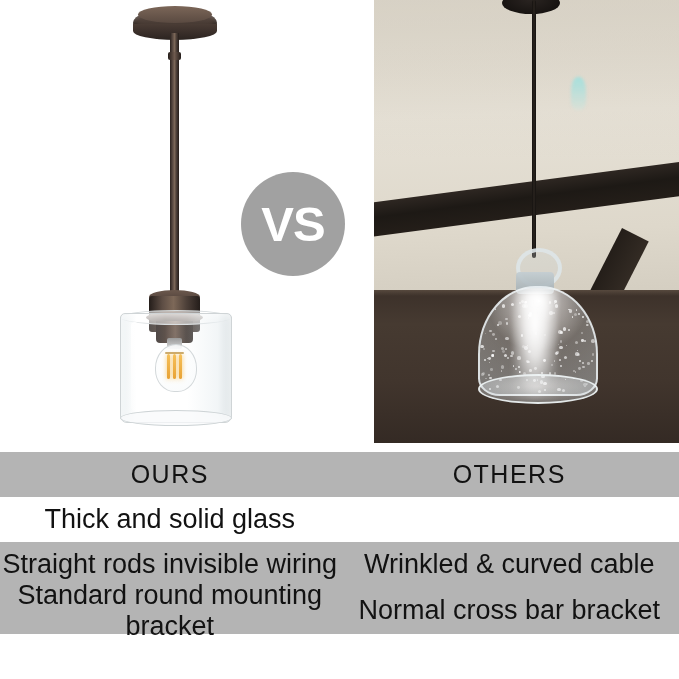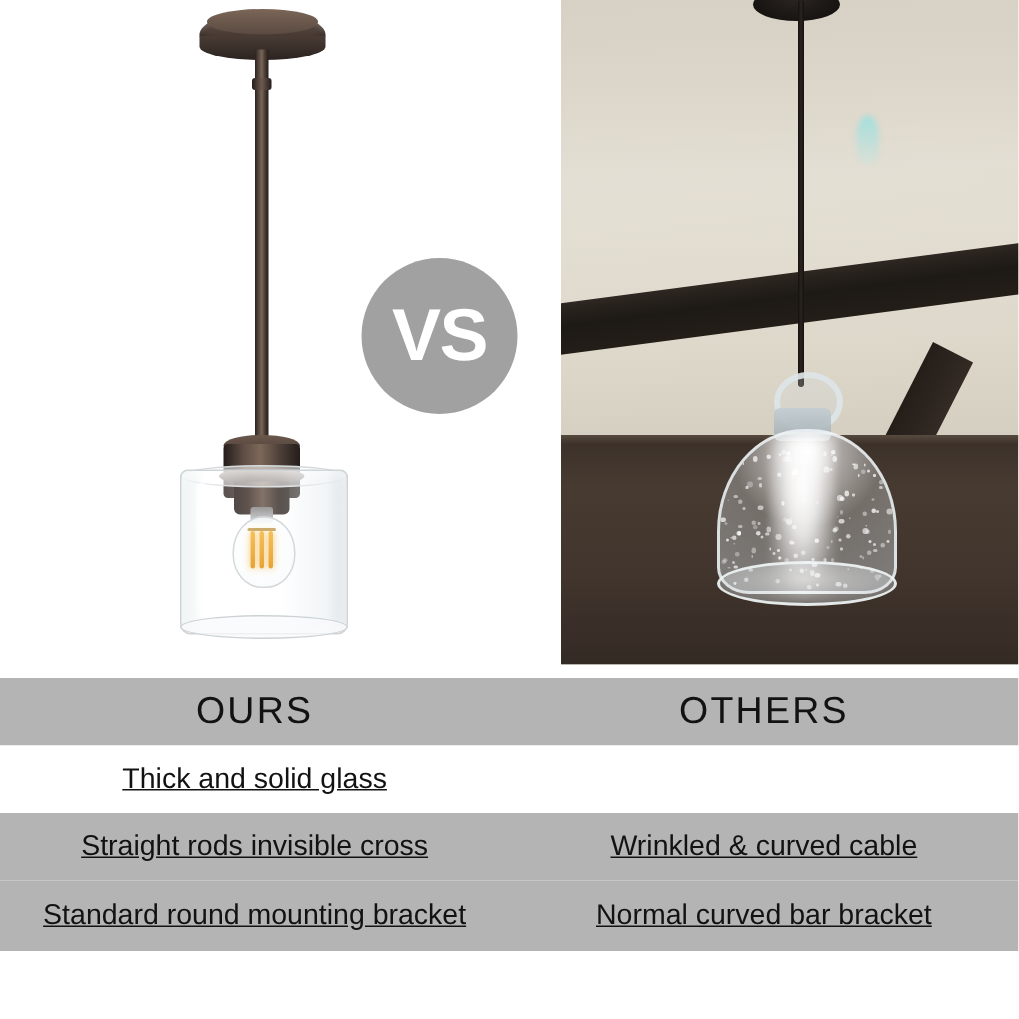--- a/index.html
+++ b/index.html
@@ -198,21 +198,21 @@
   
   #table{position:absolute;left:0;top:452px;width:679px;height:227px;}
   .trow{display:flex;width:679px;align-items:center;}
   .trow .cell{
     flex:0 0 50%;text-align:center;color:#121212;
     font-family:"Liberation Sans", sans-serif;
   }
   .trow.head{height:45px;background:#b4b4b4;}
   .trow.head .cell{font-size:25px;letter-spacing:1.5px;}
   .trow.body{height:45px;}
-  .trow.body .cell{font-size:19px;text-decoration:underline;}
+  .trow.body .cell{font-size:27px;}
   .bg-gray{background:#b4b4b4;}
   .bg-white{background:#ffffff;}
 </style>
 </head>
 <body>
 
 <div id="stage">
 
   <div id="top-area">
 
@@ -419,24 +419,24 @@
     <div class="trow head">
       <div class="cell">OURS</div>
       <div class="cell">OTHERS</div>
     </div>
 
     <div class="trow body bg-white">
       <div class="cell">Thick and solid glass</div>
     </div>
 
     <div class="trow body bg-gray">
-      <div class="cell">Straight rods invisible cross</div>
+      <div class="cell">Straight rods invisible wiring</div>
       <div class="cell">Wrinkled &amp; curved cable</div>
     </div>
 
 
     <div class="trow body bg-gray" style="height:47px;">
       <div class="cell">Standard round mounting bracket</div>
-      <div class="cell">Normal curved bar bracket</div>
+      <div class="cell">Normal cross bar bracket</div>
     </div>
 
   </div>
 </div>
 
 </body></html>

